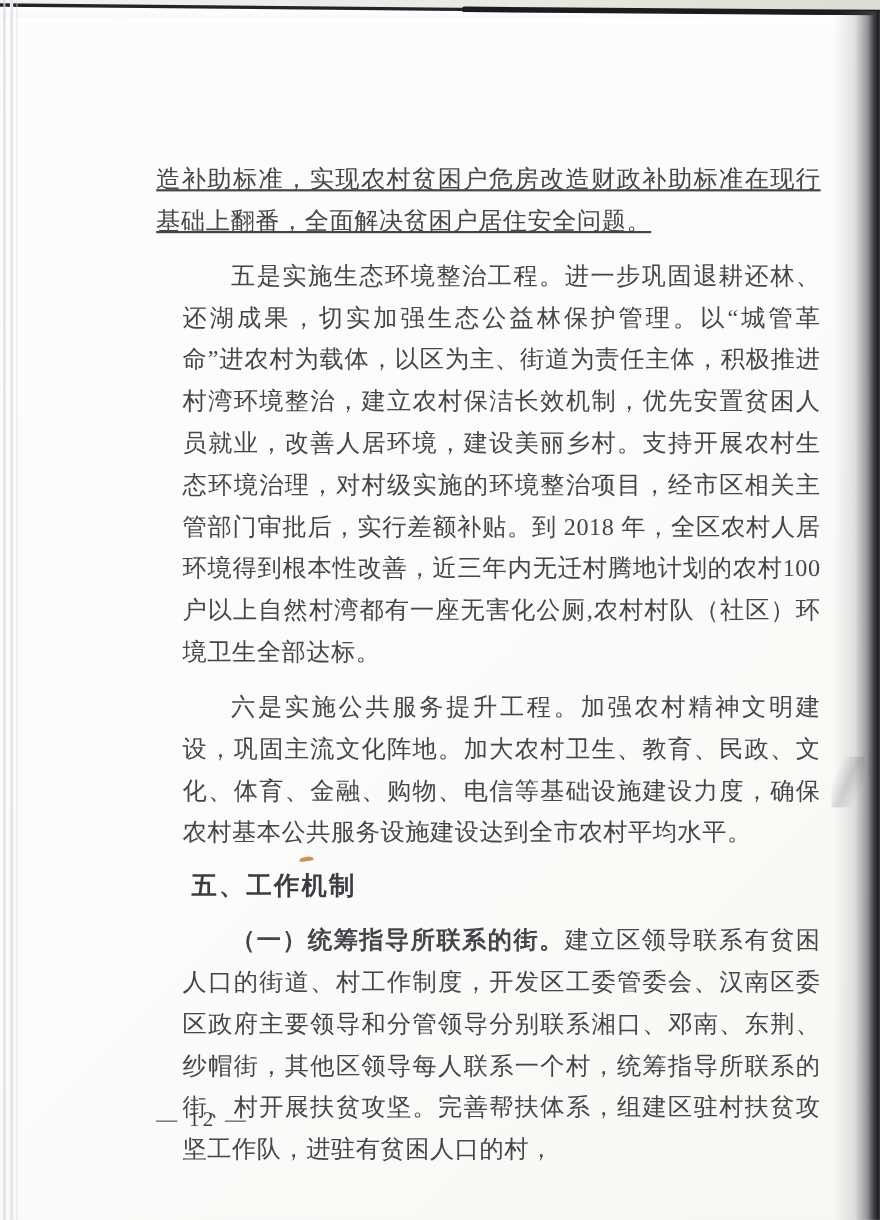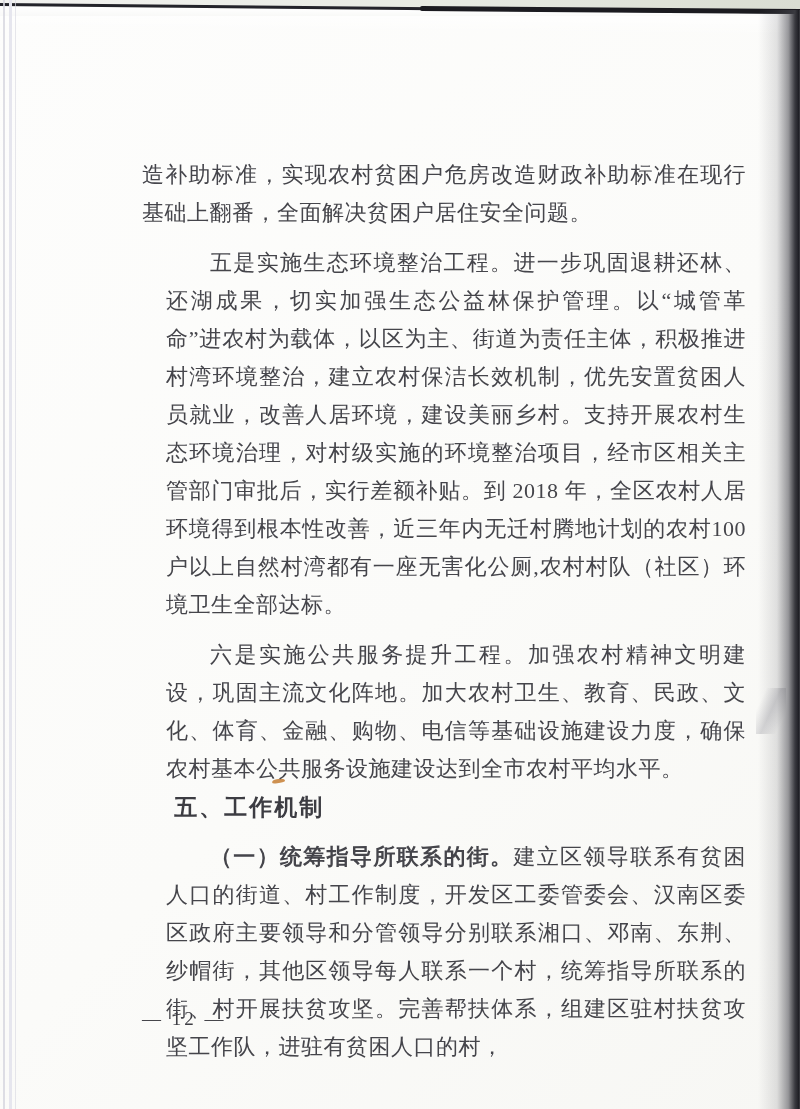--- a/index.html
+++ b/index.html
@@ -71,24 +71,25 @@
     position: absolute;
     left: 142px; top: 144px; width: 604px;
     color: #45454b;
     font-size: 22px;
     line-height: 38px;
     text-align: justify;
     text-align-last: left;
     letter-spacing: 0.5px;
   }
   .content p.body { margin-top: 12px; }
-  .content p.body:first-child { margin-top: 12px; }
+  .content p.body:first-child { margin-top: 0; text-decoration: underline; }
   .content p.indent { text-indent: 2em; margin-left: 24px; }
   .content p .lead { font-weight: 700; }
   .content h2.sec-heading {
+    margin-top: 10px;
     font-family: "Liberation Sans", "DejaVu Sans", sans-serif;
     font-size: 23px;
     font-weight: 700;
     color: #3c3c42;
     line-height: 38px;
     text-indent: 1.4em;
     letter-spacing: 2px;
   }
   .page-number {
     position: absolute;

